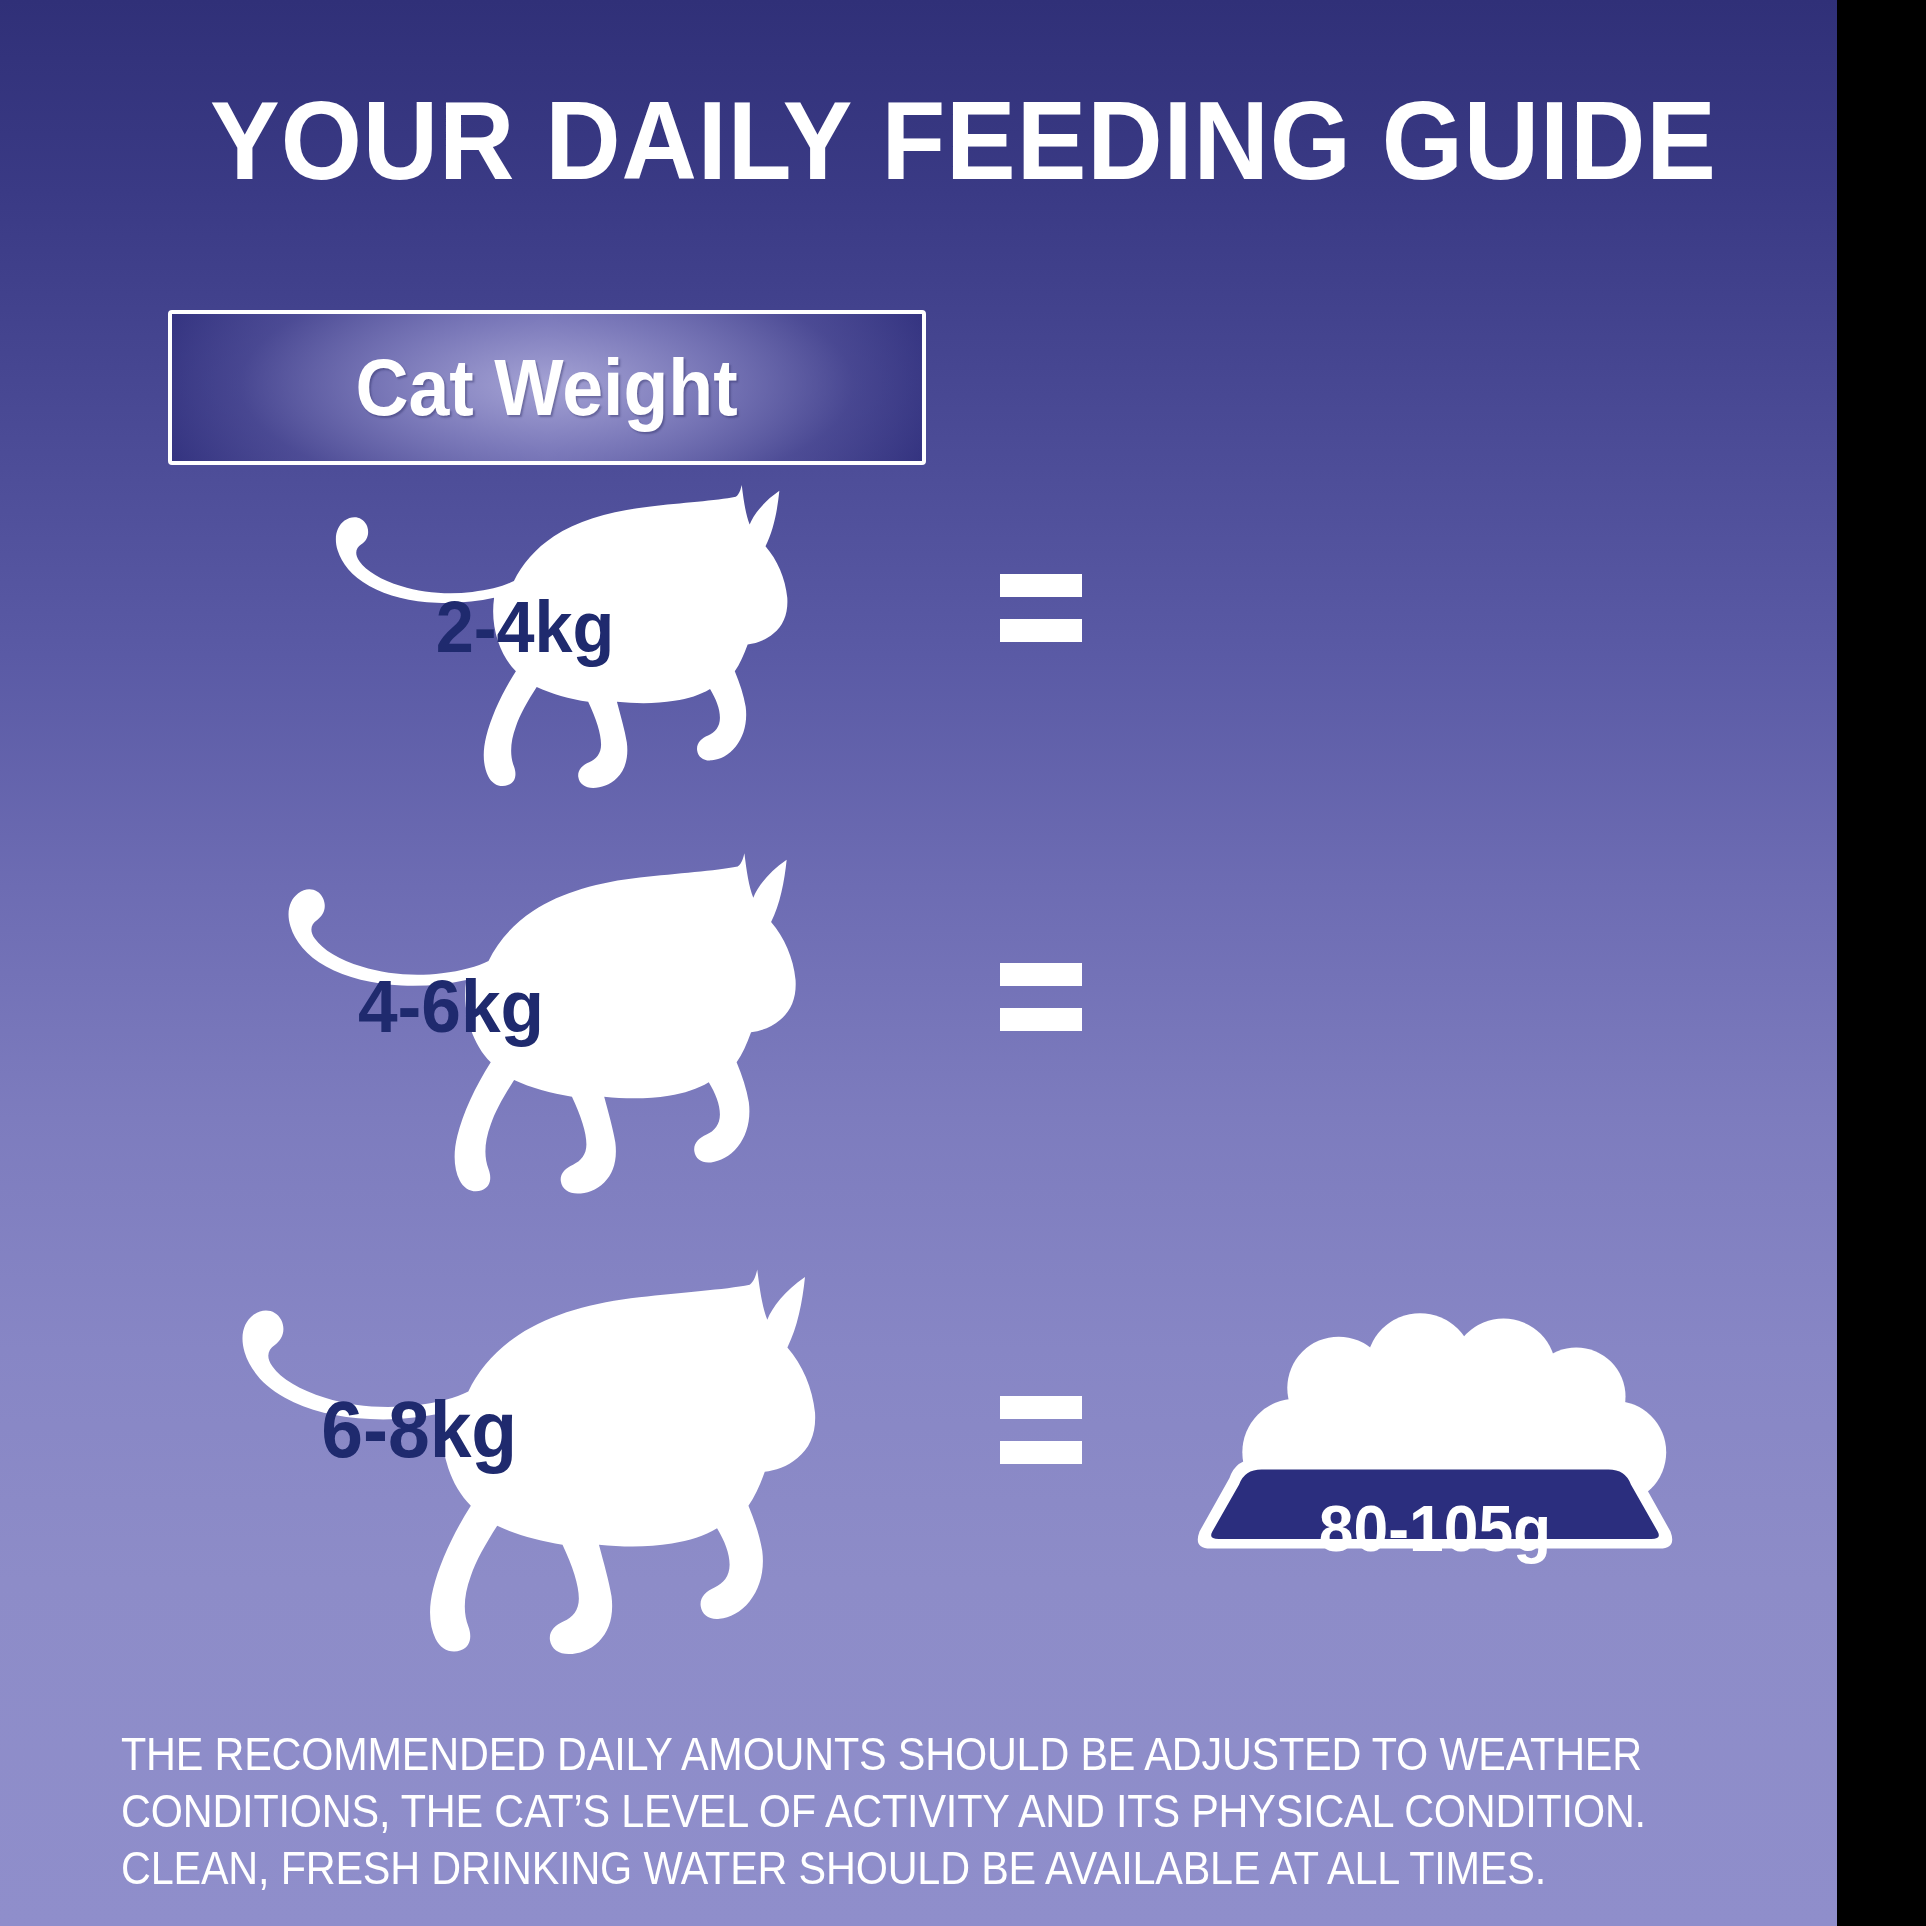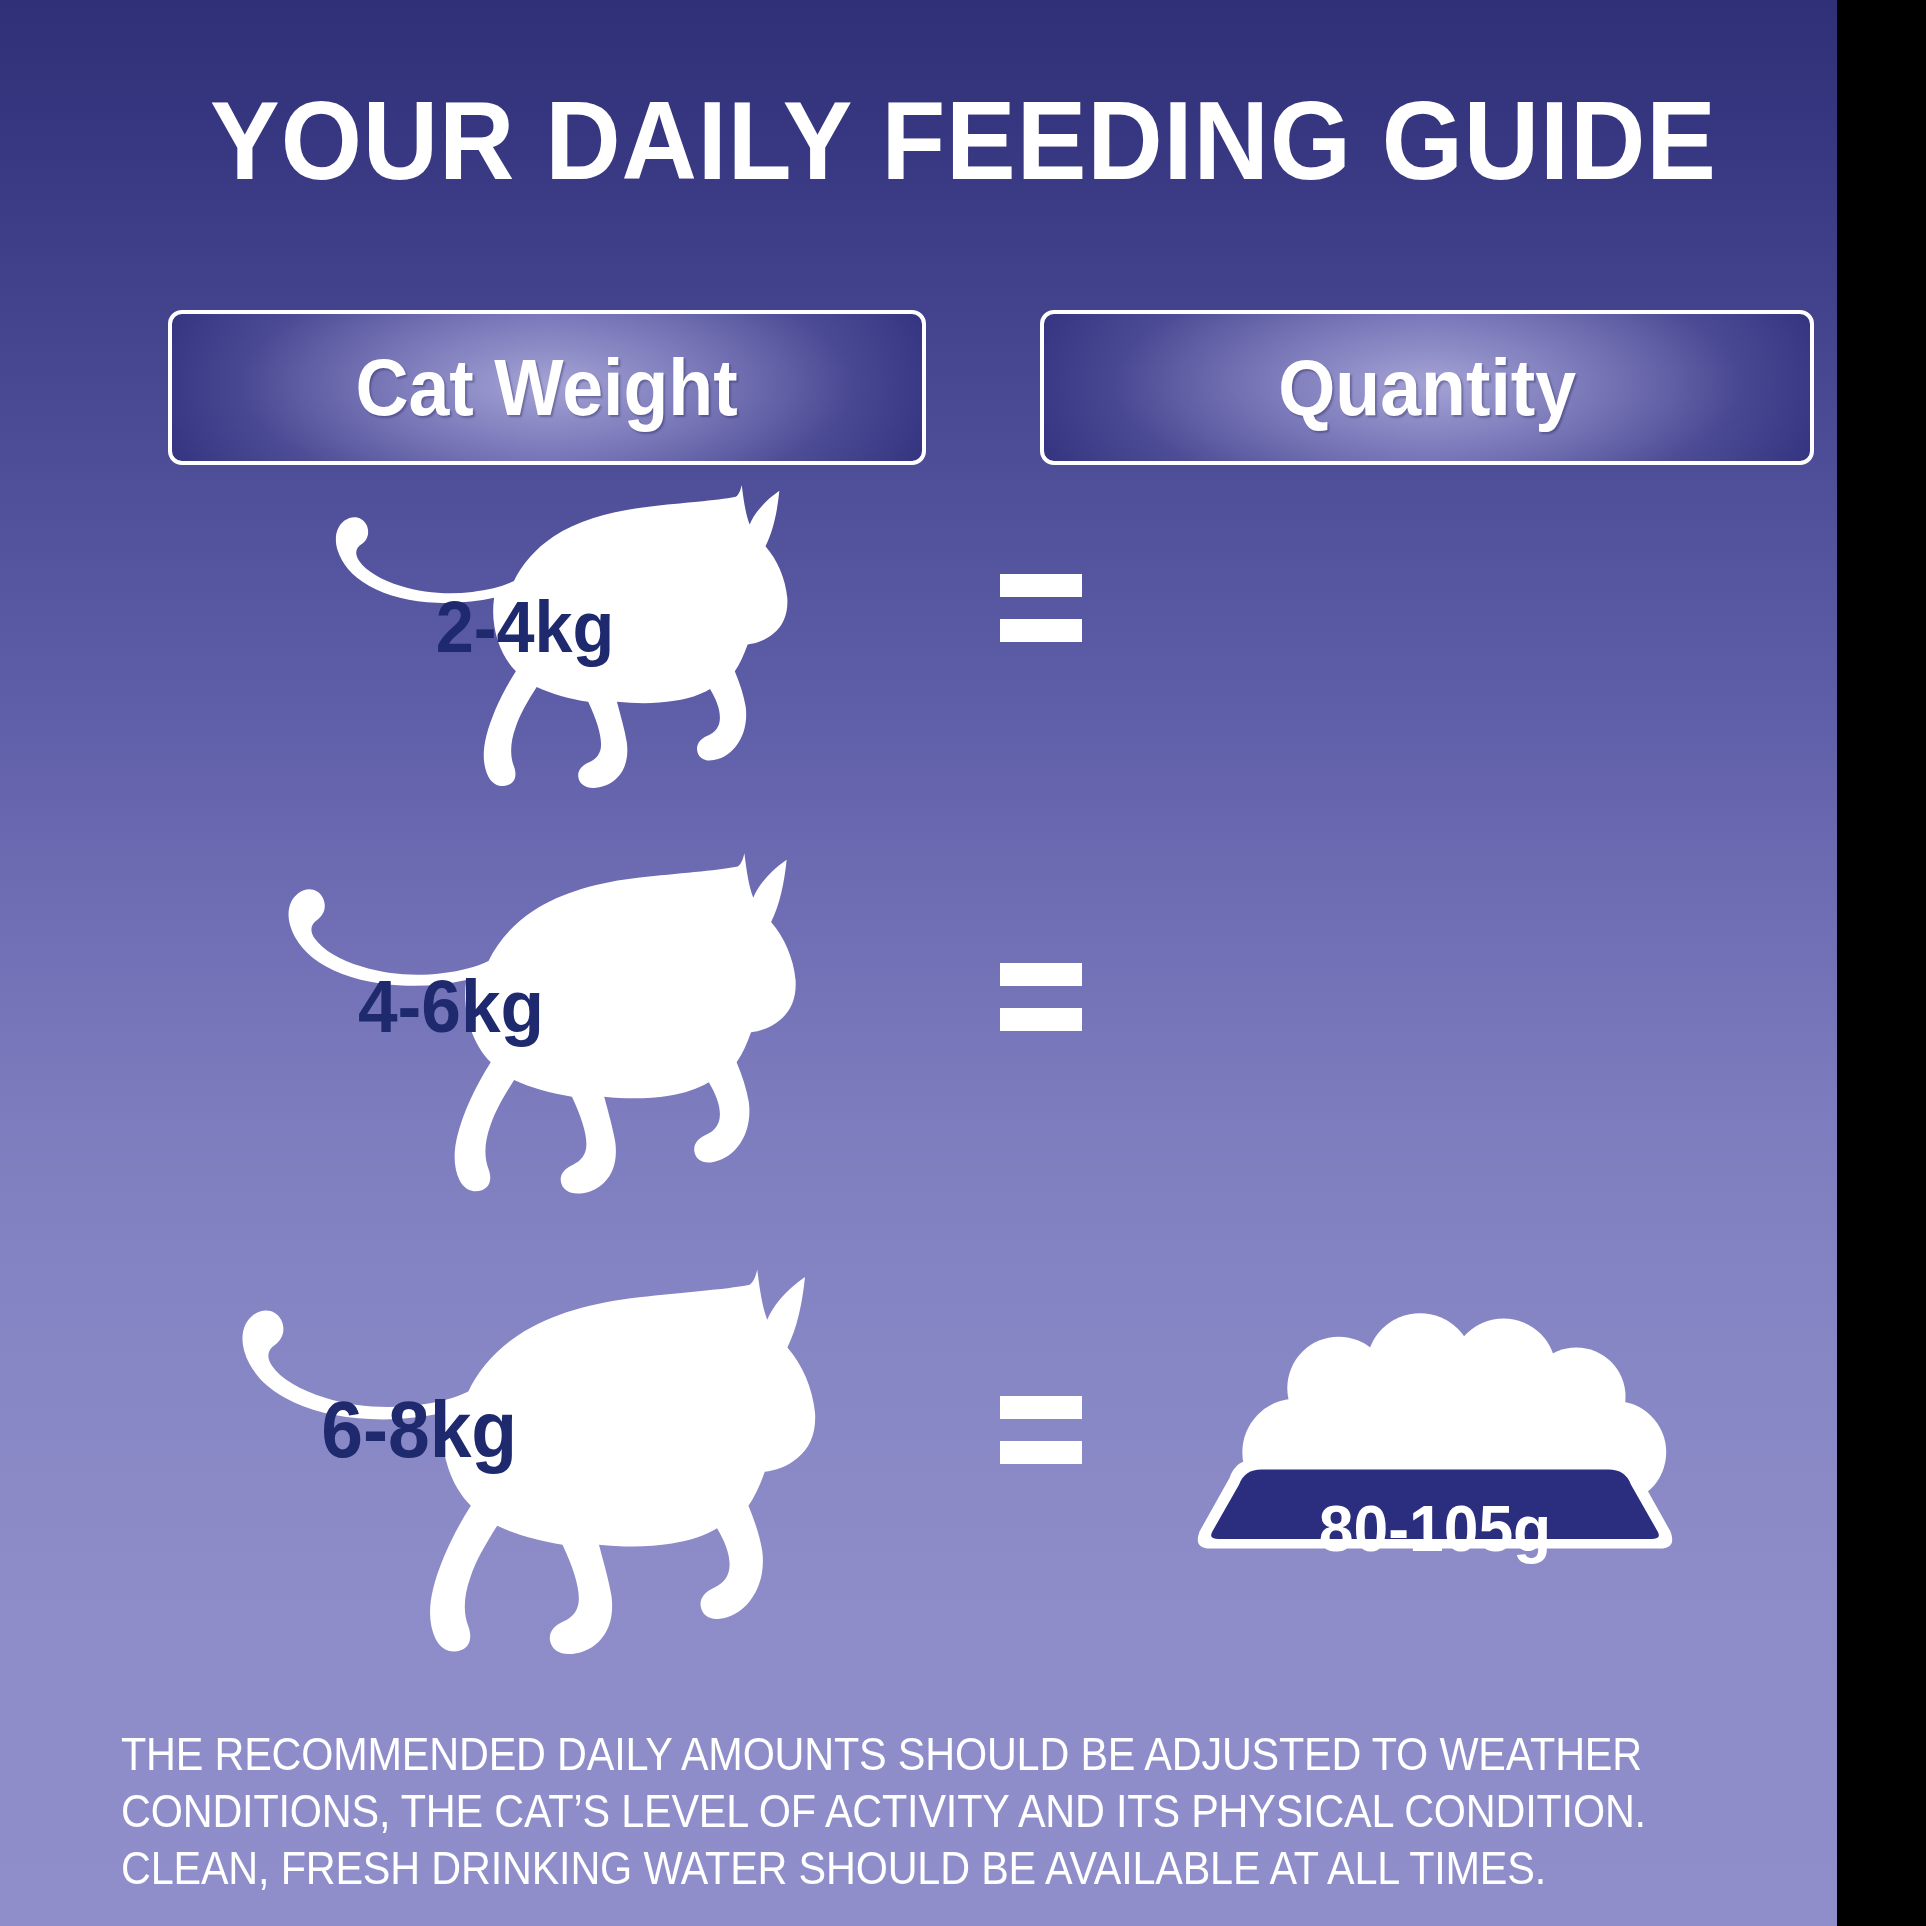--- a/index.html
+++ b/index.html
@@ -39,21 +39,21 @@
     transform: scaleX(0.94);
     transform-origin: center top;
     line-height: 1.05;
     white-space: nowrap;
   }
 
   
   .hdr-bar {
     position: absolute;
     border: 4px solid #ffffff;
-    border-radius: 14px;
+    border-radius: 4px;
     box-sizing: border-box;
     display: flex;
     align-items: center;
     justify-content: center;
     background:
       radial-gradient(ellipse 62% 120% at 50% 48%,
         rgba(167,165,214,0.95) 0%,
         rgba(132,130,192,0.75) 36%,
         rgba(88,86,158,0.45) 66%,
         rgba(48,46,120,0.20) 100%),
@@ -136,23 +136,20 @@
 </style>
 </head>
 <body>
 
 <div id="page">
 
   <div id="title">YOUR DAILY FEEDING GUIDE</div>
 
   <div class="hdr-bar" id="hdr-weight">
     <span class="hdr-text">Cat Weight</span>
-  </div>
-  <div class="hdr-bar" id="hdr-qty">
-    <span class="hdr-text">Quantity</span>
   </div>
 
   <div class="row" id="row-0">
 
     <div class="cat-wrap" style="left:193px; top:0;">
       <svg class="cat-svg" width="624" height="317" viewBox="0 0 630 320">
         <path fill="#ffffff" d="
           M 554 10
           C 556 26, 558 40, 562 50
           C 566 40, 576 27, 592 16

